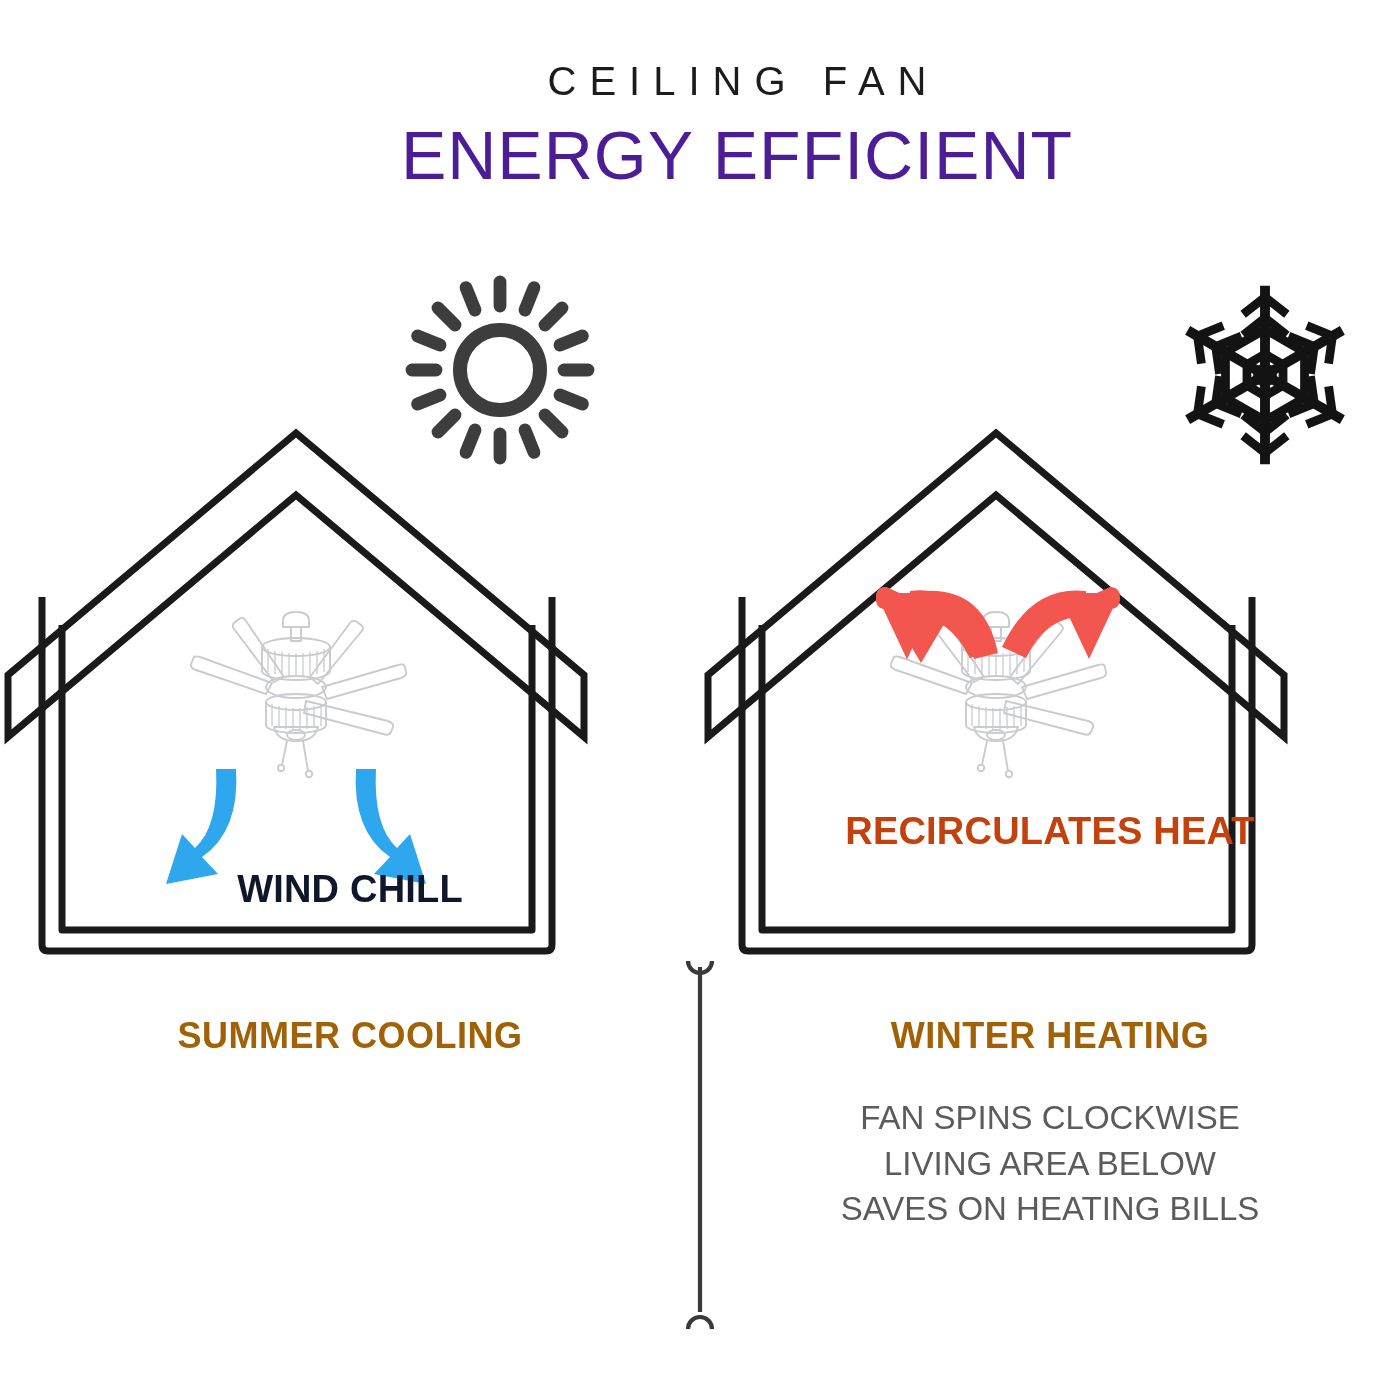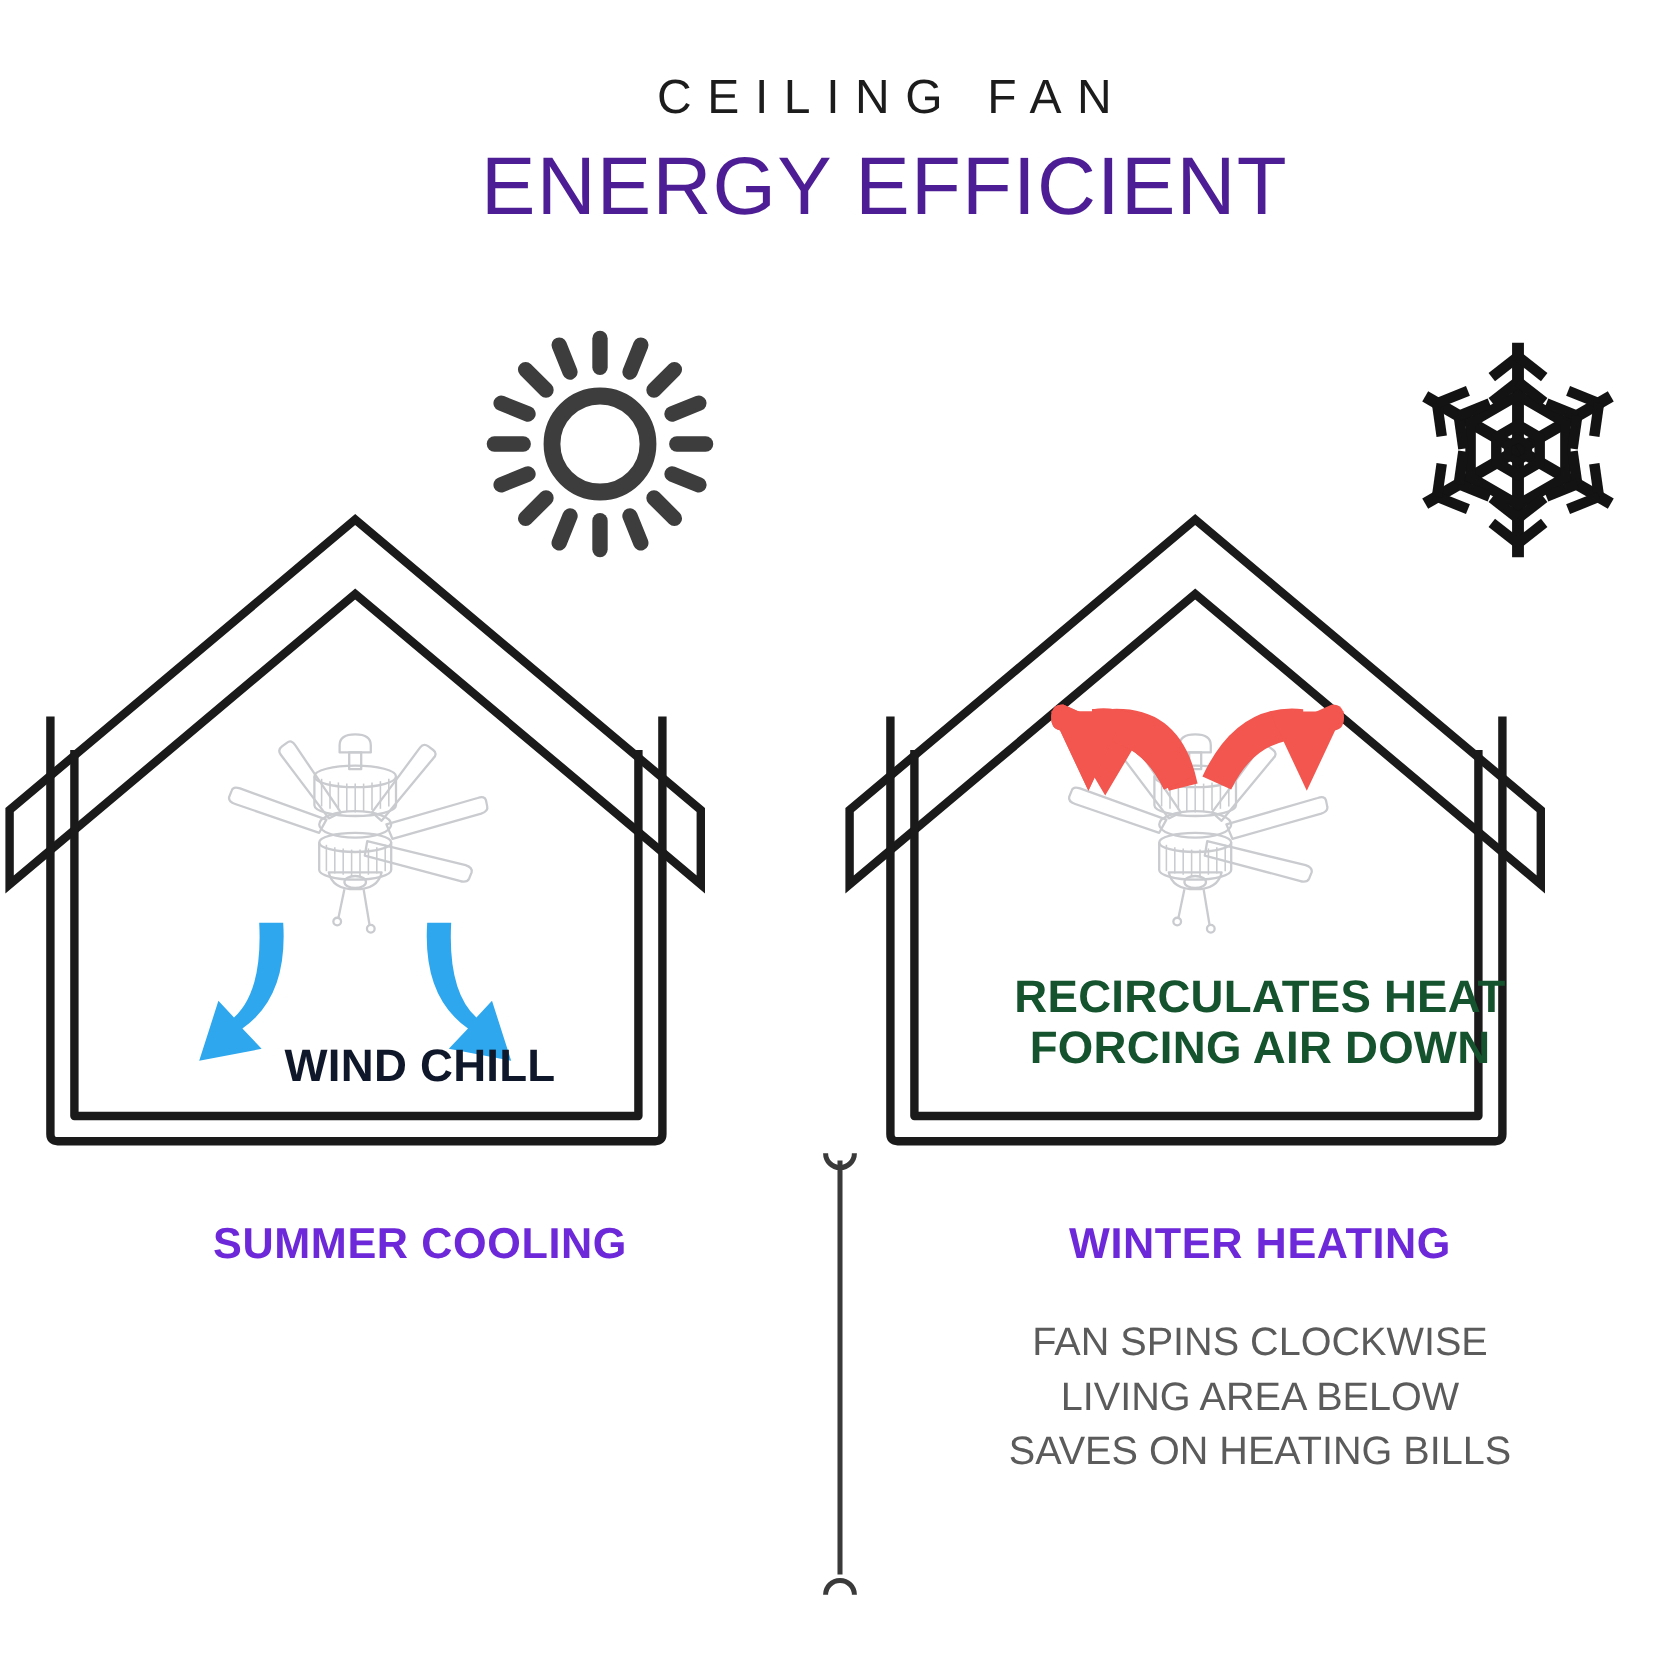--- a/index.html
+++ b/index.html
@@ -79,32 +79,32 @@
     letter-spacing: 0.2px;
   }
   #label-wind {
     top: 598px;
     font-size: 38px;
     color: #0f172a;
   }
   #label-recirc {
     top: 540px;
     font-size: 38px;
-    color: #14532d;
+    color: #c2410c;
   }
 
   .panel-title {
     position: absolute;
     top: 745px;
     width: 700px;
     text-align: center;
     font-size: 36px;
     font-weight: bold;
     letter-spacing: 0.5px;
-    color: #6d28d9;
+    color: #a16207;
   }
   .panel-body {
     position: absolute;
     top: 825px;
     width: 700px;
     text-align: center;
     font-size: 33px;
     font-weight: 300;
     line-height: 1.38;
     color: #5b5b5b;
@@ -359,21 +359,20 @@
 
     <g fill="#f2564e">
       <path d="M 210,166 q 55,-6 84,56 l -24,11 q -20,-42 -60,-42 z"></path>
       <path d="M 186,162 q -10,0 -10,11 q 0,11 10,11 l 24,-11 z"></path>
       <path d="M 176,168 l 62,0 l -31,66 z"></path>
     </g>
   </svg>
 
   <div class="inhouse-label" id="label-recirc">
     <div>RECIRCULATES HEAT</div>
-    <div>FORCING AIR DOWN</div>
   </div>
 
   <div class="panel-title">WINTER HEATING</div>
 
   <div class="panel-body" id="body-winter">
     <div>FAN SPINS CLOCKWISE</div>
     <div>LIVING AREA BELOW</div>
     <div>SAVES ON HEATING BILLS</div>
   </div>
 </div>

